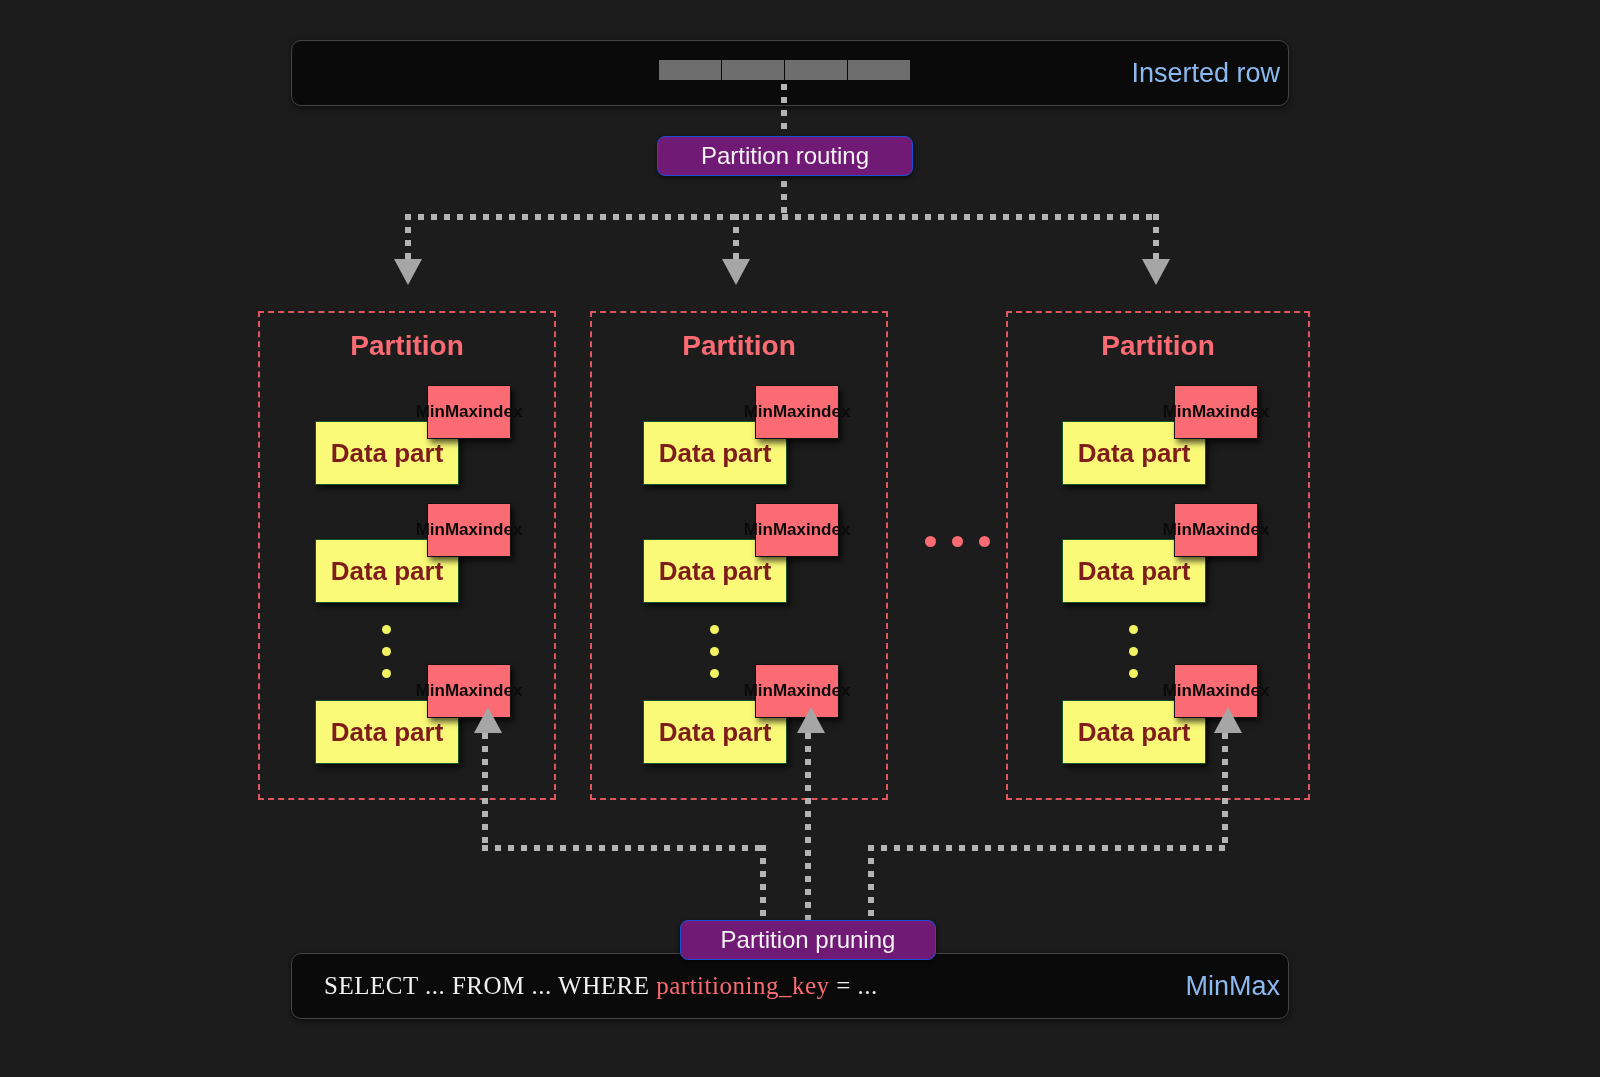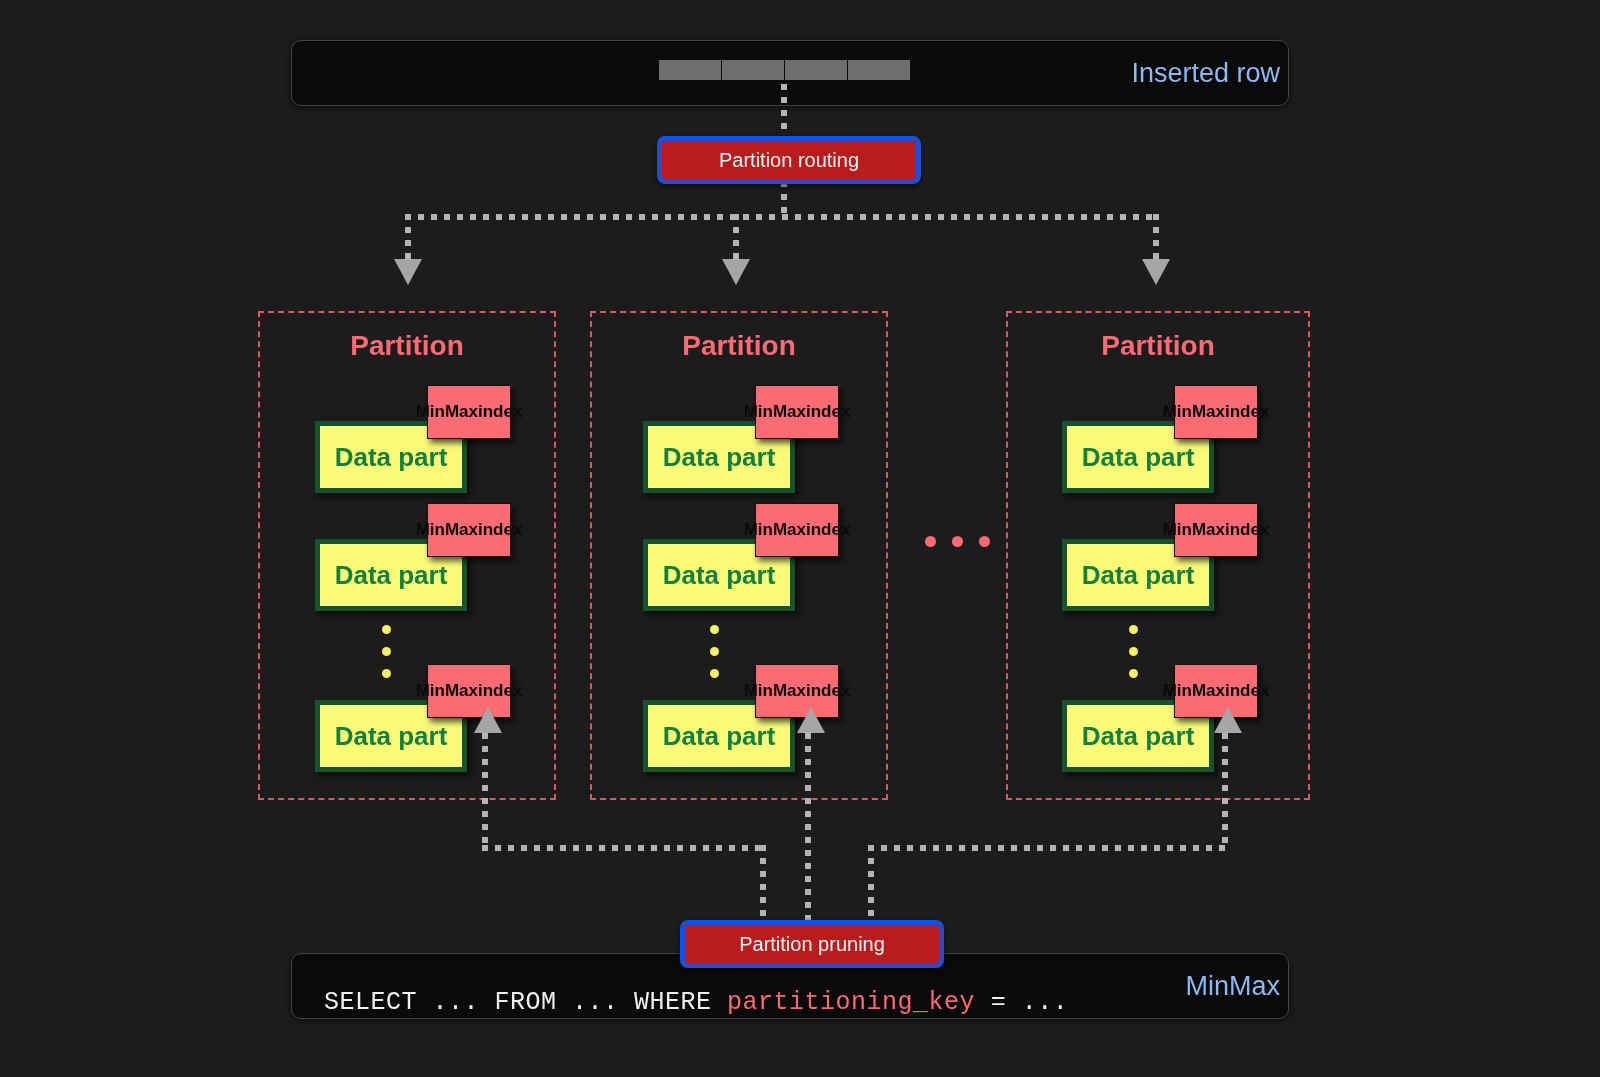--- a/index.html
+++ b/index.html
@@ -50,40 +50,39 @@
     height: 20px;
     background: #6e6e6e;
   }
 
   
   #query-sql {
     position: absolute;
     left: 32px;
     top: 50%;
     transform: translateY(-50%);
-    font-family: Liberation Mono, monospace;
+    font-family: Liberation Serif, serif;
     font-size: 25px;
     color: #f0f0f0;
     white-space: pre;
     letter-spacing: .5px;
-    margin-top: 16px;
   }
   #query-sql .kw-red { color: #fa6b73; }
 
   
   .pill {
     position: absolute;
-    background: #b91c1c;
-    border: 5px solid #1d4ed8;
+    background: #701a75;
+    border: 1px solid #1d4ed8;
     border-radius: 8px;
     display: flex;
     align-items: center;
     justify-content: center;
     color: #f2f2f2;
-    font-size: 20px;
+    font-size: 24px;
     box-shadow: 0 2px 5px rgba(0,0,0,.6);
     z-index: 6;
   }
   #partition-routing-box { left: 657px; top: 136px; width: 254px; height: 38px; }
   #partition-pruning-box { left: 680px; top: 920px; width: 254px; height: 38px; }
 
   
   .dot-v, .dot-h {
     position: absolute;
     z-index: 2;
@@ -141,26 +140,26 @@
     font-size: 28px;
   }
 
   
   .part-group { position: absolute; }
   .data-part {
     position: absolute;
     width: 142px;
     height: 62px;
     background: #fafa78;
-    border: 5px solid #14532d;
+    border: 1px solid #14532d;
     box-shadow: 3px 4px 6px rgba(0,0,0,.65);
     display: flex;
     align-items: center;
     justify-content: center;
-    color: #15803d;
+    color: #7f1d1d;
     font-size: 26px;
     z-index: 4;
   }
   .minmax-index {
     position: absolute;
     width: 82px;
     height: 52px;
     background: #fa6b73;
     border: 1px solid #111;
     box-shadow: 3px 4px 6px rgba(0,0,0,.65);

